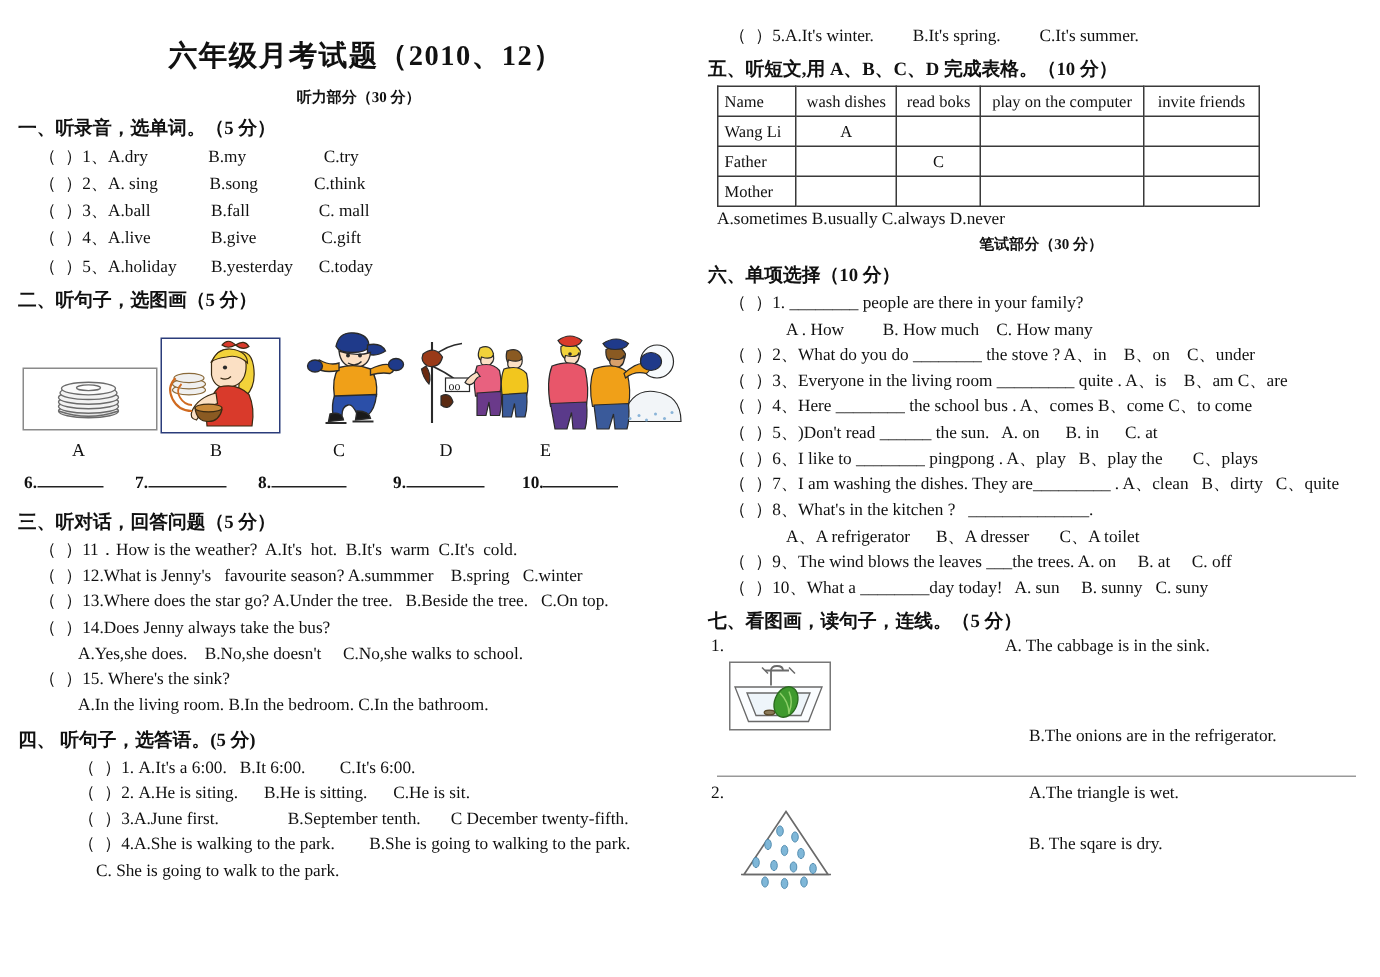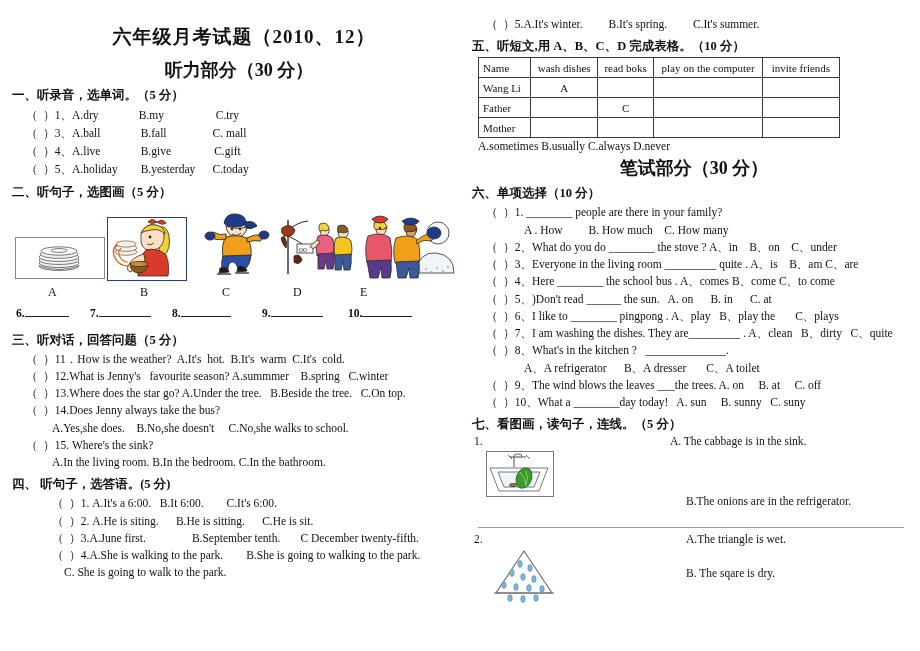--- a/index.html
+++ b/index.html
@@ -26,21 +26,21 @@
   .doc-title{
     text-align:center;
     font-size:19px;
     font-weight:700;
     letter-spacing:1px;
     margin:10px 0 8px 0;
     padding-left:18px;
   }
   .part-head{
     text-align:center;
-    font-size:18px;
+    font-size:10px;
     font-weight:700;
     margin:4px 0 5px 0;
     padding-left:8px;
   }
   .sec-head{
     font-size:12.5px;
     font-weight:700;
     margin:5px 0 2px 0;
   }
   .q{
@@ -134,20 +134,21 @@
 
 <div class="page">
 
   <div class="col col-left">
 
     <div class="doc-title">六年级月考试题（2010、12）</div>
     <div class="part-head">听力部分（30 分）</div>
 
     <div class="sec-head">一、听录音，选单词。（5 分）</div>
     <div class="q ind1">（  ）1、A.dry              B.my                  C.try</div>
+    <div class="q ind1">（  ）2、A. sing            B.song             C.think</div>
     <div class="q ind1">（  ）3、A.ball              B.fall                C. mall</div>
     <div class="q ind1">（  ）4、A.live              B.give               C.gift</div>
     <div class="q ind1">（  ）5、A.holiday        B.yesterday      C.today</div>
 
     <div class="sec-head">二、听句子，选图画（5 分）</div>
 
     <div class="pic-strip">
 
       <div class="frameA">
         <svg width="86" height="38" viewBox="0 0 86 38">

